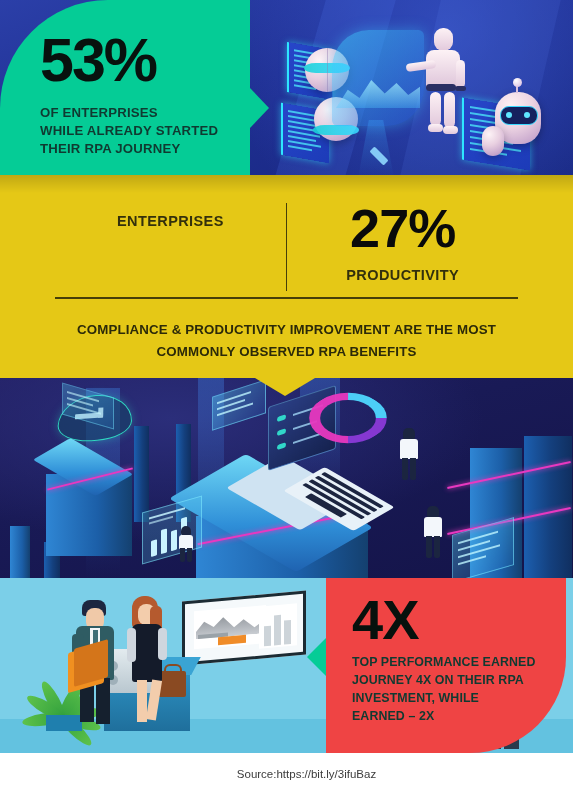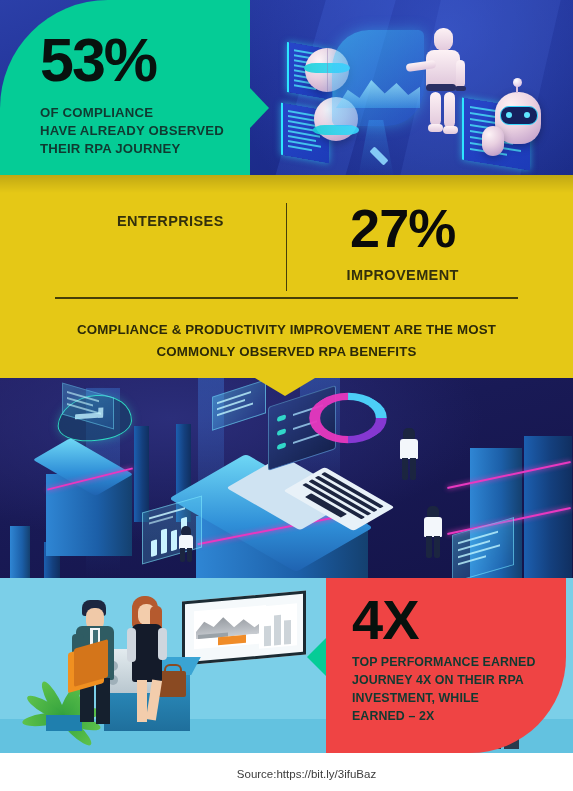--- a/index.html
+++ b/index.html
@@ -380,37 +380,37 @@
             <div class="eye" style="left:5px"></div>
             <div class="eye" style="left:23px"></div>
           </div>
       </div>
       <div class="sphere" style="left:482px;top:126px;width:22px;height:30px;border-radius:11px;"></div>
     </div>
 
     <div class="panel-green">
       <div class="pg-num">53%</div>
       <div class="pg-lines">
-        <div>OF COMPLIANCE</div>
-        <div>HAVE ALREADY OBSERVED</div>
+        <div>OF ENTERPRISES</div>
+        <div>WHILE ALREADY STARTED</div>
         <div>THEIR RPA JOURNEY</div>
       </div>
     </div>
   </div>
 
   <div class="sec-yellow">
     <div class="topshade"></div>
     <div class="stats">
       <div class="stat">
         <div class="lbl">ENTERPRISES</div>
       </div>
       <div class="vdiv"></div>
       <div class="stat">
         <div class="num">27%</div>
-        <div class="lbl">IMPROVEMENT</div>
+        <div class="lbl">PRODUCTIVITY</div>
       </div>
     </div>
     <div class="hdiv"></div>
     <div class="ycap">
       <div>COMPLIANCE &amp; PRODUCTIVITY IMPROVEMENT ARE THE MOST</div>
       <div>COMMONLY OBSERVED RPA BENEFITS</div>
     </div>
   </div>
   <div class="ynotch"></div>
 

